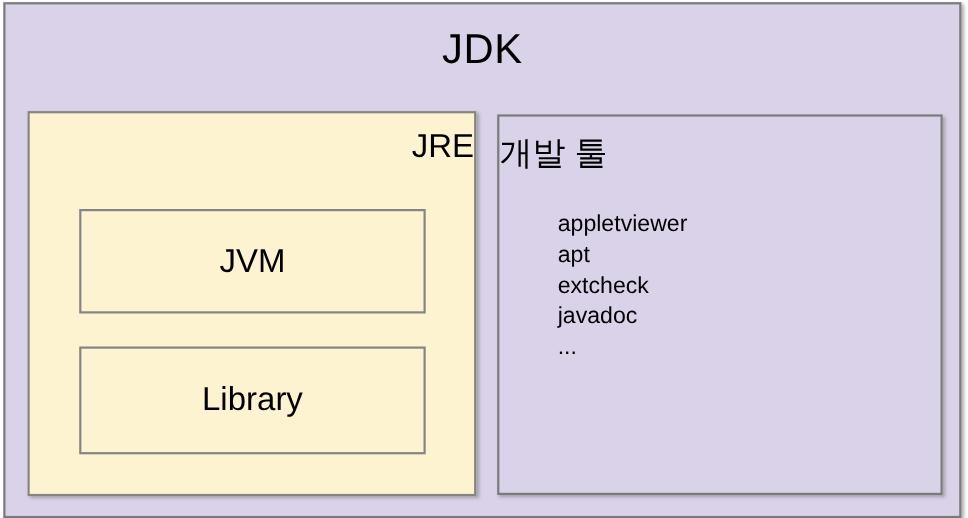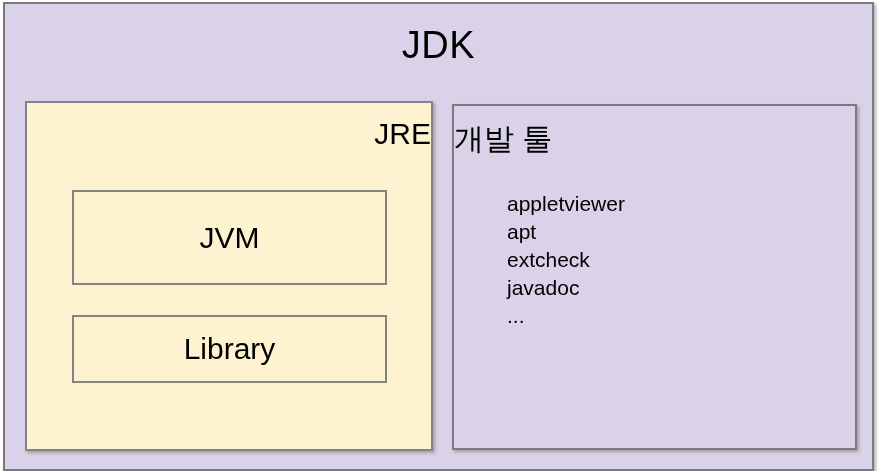--- a/index.html
+++ b/index.html
@@ -59,21 +59,21 @@
     left: 45px;
     width: 315px;
     background: #fdf3d1;
     border: 2px solid #848484;
     display: flex;
     align-items: center;
     justify-content: center;
     font-size: 30px;
   }
   .jvm-box { top: 87px; height: 95px; }
-  .library-box { top: 212px; height: 68px; }
+  .library-box { top: 212px; height: 98px; }
   
   .devtools-box {
     position: absolute;
     left: 447px;
     top: 100px;
     width: 405px;
     height: 346px;
     background: #d9d2e9;
     border: 2px solid #7b7b7b;
     box-shadow: 2px 2px 3px rgba(110,110,110,0.5);

